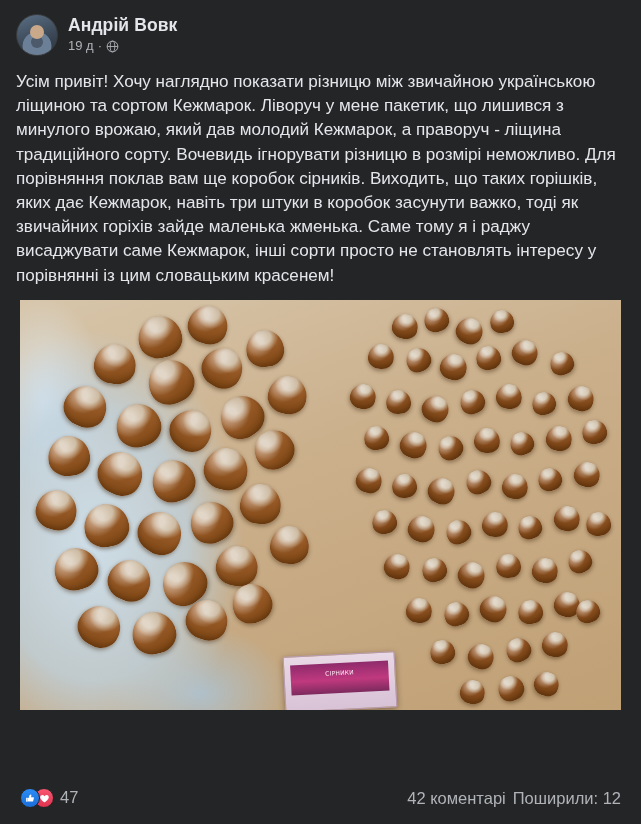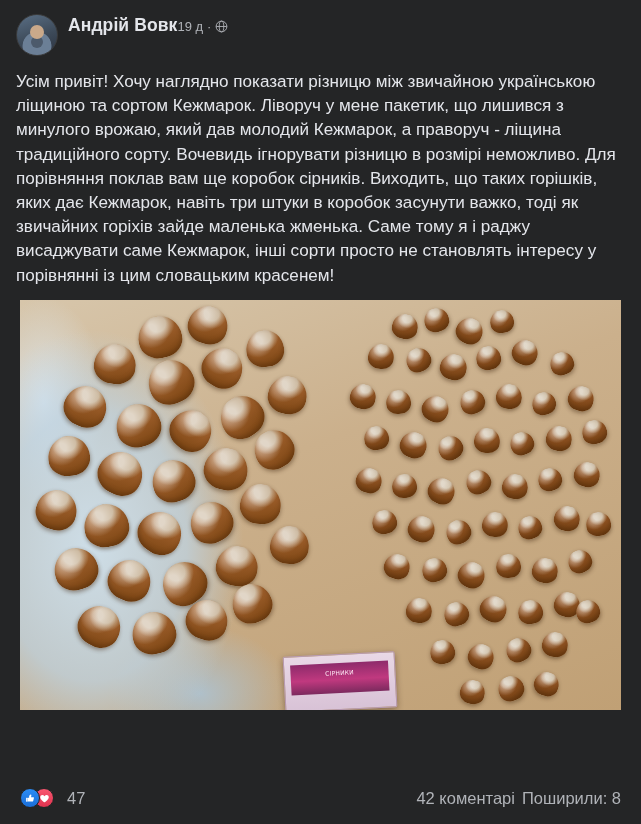--- a/index.html
+++ b/index.html
@@ -42,21 +42,21 @@
     position: absolute;
     left: 50%; top: 24%;
     width: 14px; height: 14px;
     margin-left: -7px;
     border-radius: 50%;
     background: #caa98a;
     box-shadow: 0 10px 0 -1px #4c5a6b;
   }
   .header-text {
     display: flex;
-    flex-direction: row;
+    flex-direction: column;
     justify-content: flex-end;
     padding-top: 1px;
   }
   .author-name {
     color: #e4e6eb;
     font-size: 17.5px;
     font-weight: bold;
     line-height: 21px;
     letter-spacing: .1px;
   }
@@ -156,22 +156,21 @@
   
   .post-footer {
     margin-top: auto;
     display: flex;
     align-items: center;
     justify-content: space-between;
     padding: 13px 20px 16px 20px;
   }
   .reactions {
     display: flex;
-    align-items: center;
-    gap: 7px;
+    gap: 0;
   }
   .reaction-icons {
     position: relative;
     width: 40px; height: 20px;
   }
   .react {
     position: absolute;
     top: 0;
     width: 20px; height: 20px;
     border-radius: 50%;
@@ -336,17 +335,17 @@
         <span class="react love">
           <svg width="11" height="11" viewBox="0 0 16 16">
             <path d="M8 13.5S1.8 9.8 1.8 6.1C1.8 4.2 3.3 3 4.9 3c1.2 0 2.3.7 3.1 1.9C8.8 3.7 9.9 3 11.1 3c1.6 0 3.1 1.2 3.1 3.1C14.2 9.8 8 13.5 8 13.5z" fill="#fff"></path>
           </svg>
         </span>
       </div>
       <span class="count">47</span>
     </div>
     <div class="footer-right">
       <span>42 коментарі</span>
-      <span>Поширили: 8</span>
+      <span>Поширили: 12</span>
     </div>
   </div>
 
 </div>
 
 </body></html>

